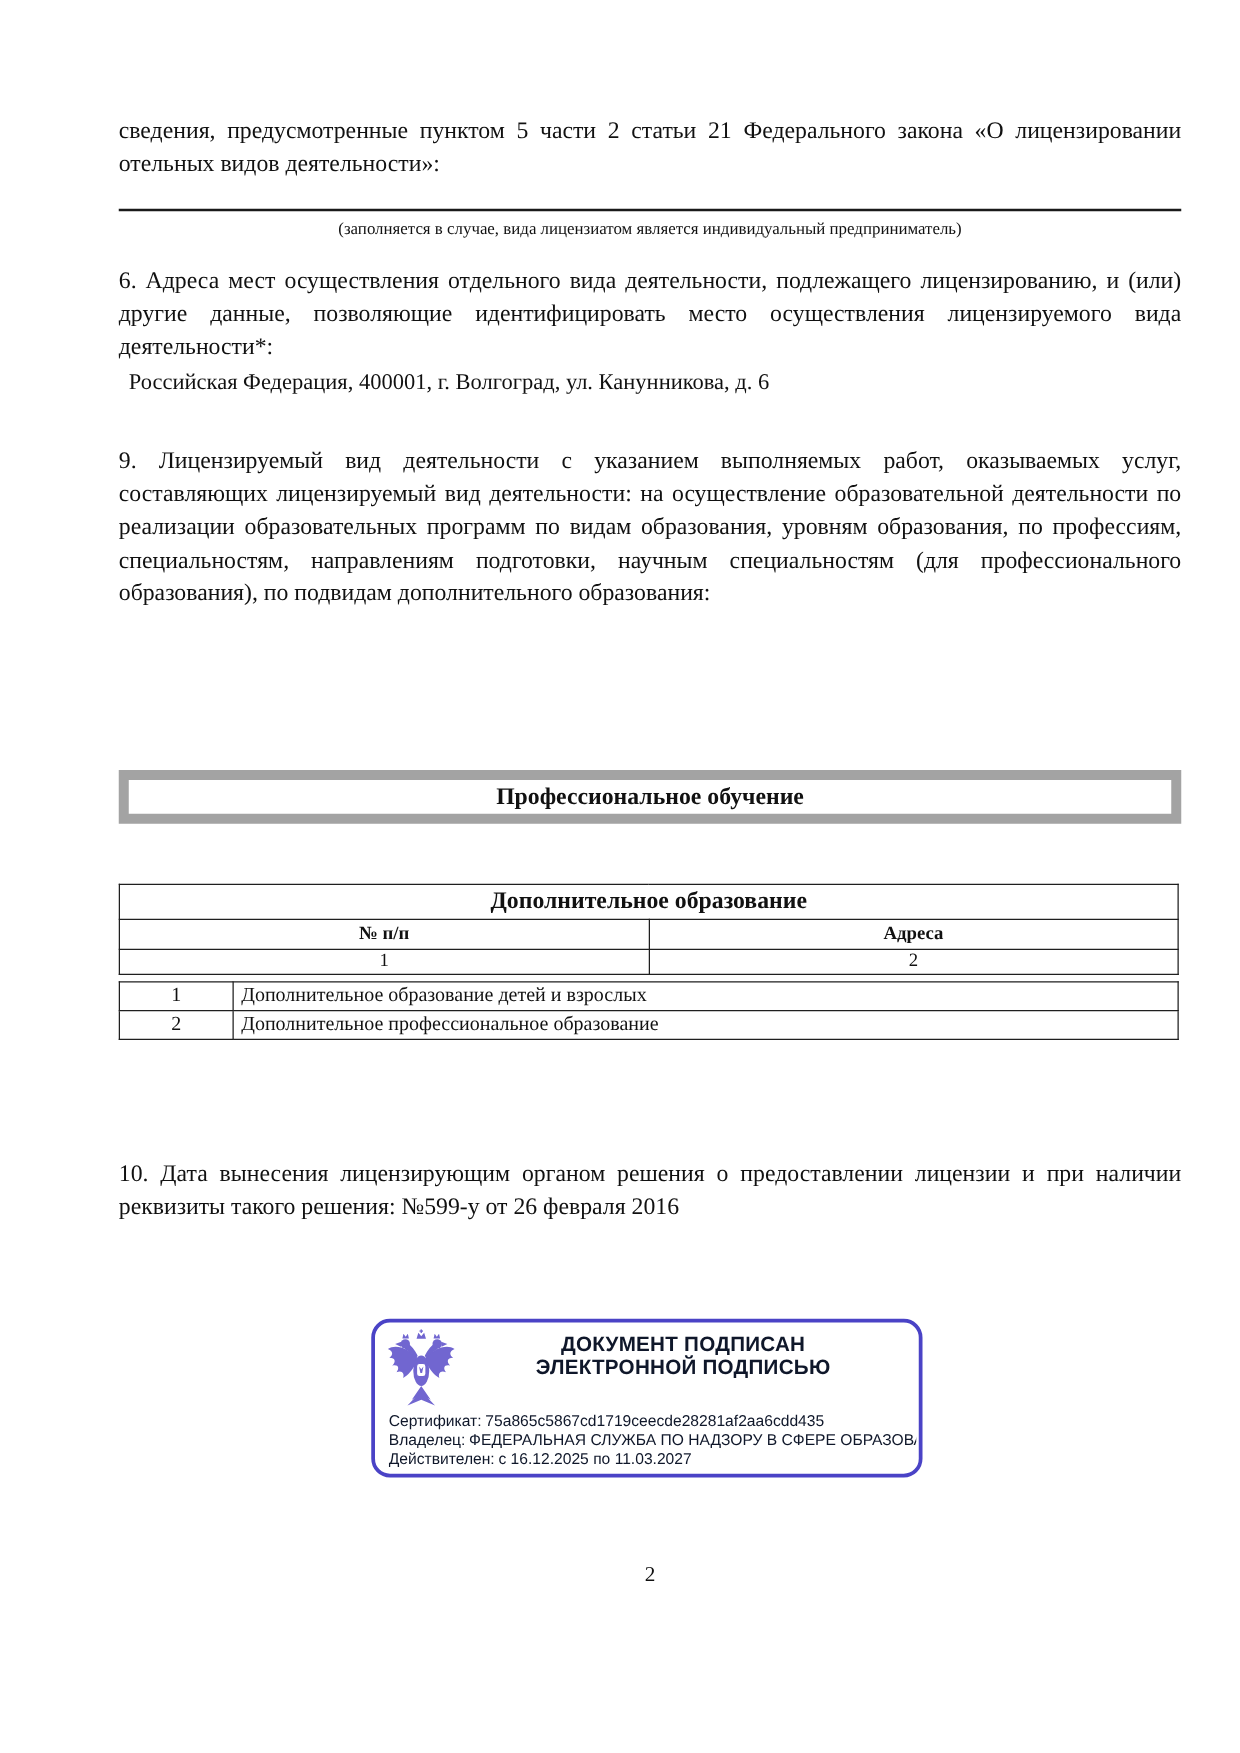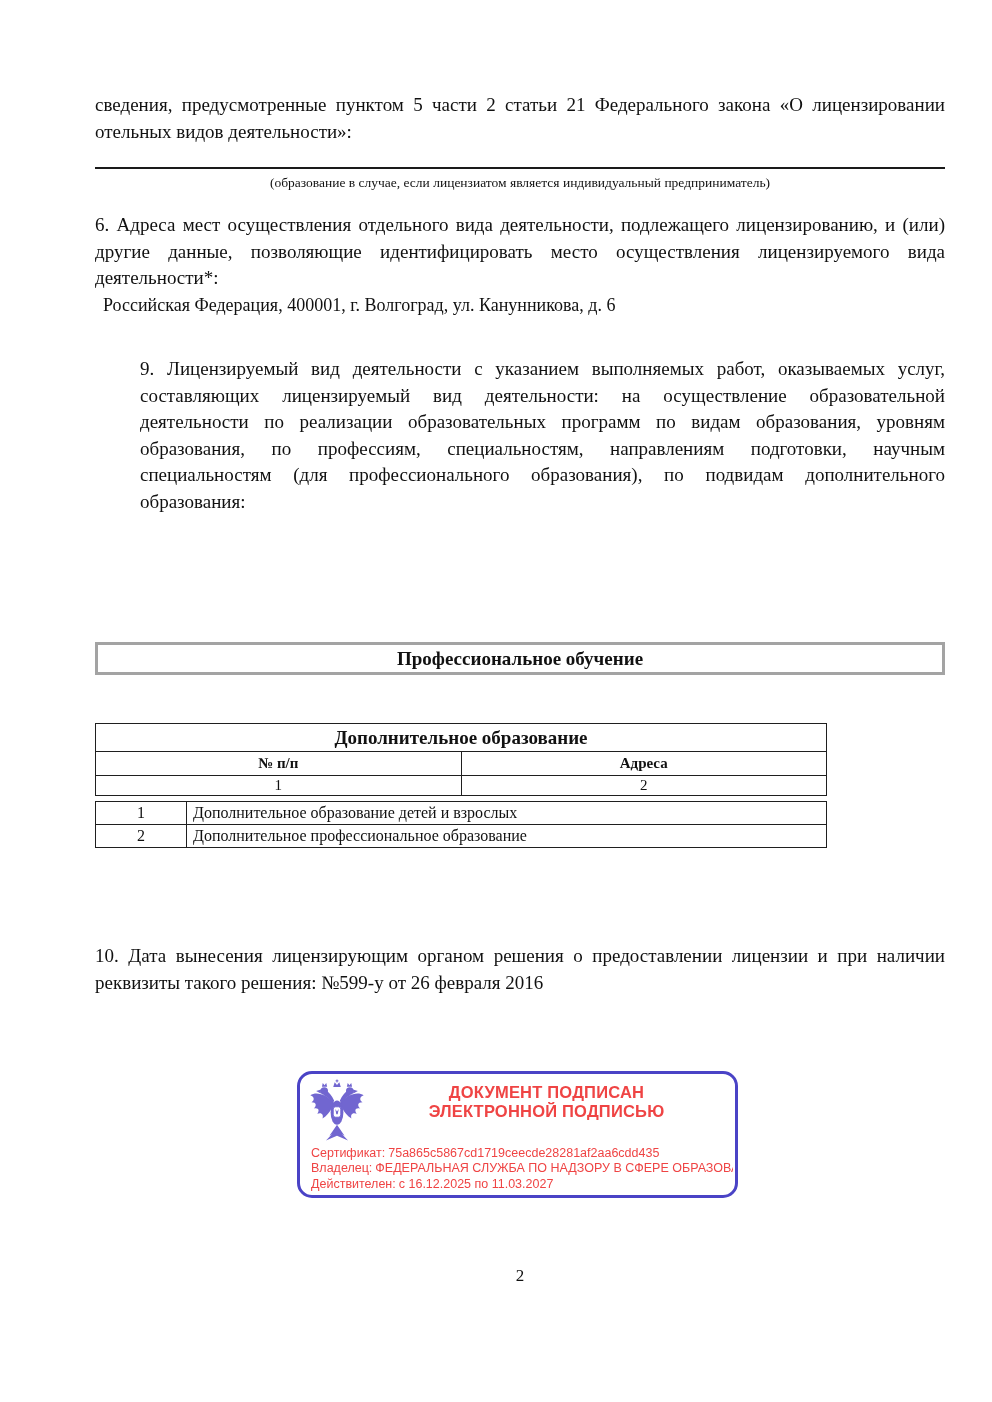--- a/index.html
+++ b/index.html
@@ -22,51 +22,51 @@
   .justify{text-align:justify;text-align-last:left;}
   .intro{margin-top:92px;}
   .rule{margin-top:22px;height:2px;background:#1a1a1a;}
   .footnote{
     margin-top:6px;
     font-size:13.5px;line-height:16px;text-align:center;
   }
   #item7{margin-top:28px;}
   #item8{margin-top:21px;}
   .address{font-size:18px;line-height:26.5px;padding-left:8px;}
-  #item9{margin-top:38px;margin-left:45px;}
+  #item9{margin-top:38px;}
   .title-box{
     margin-top:127px;
-    border:3px solid #a3a3a3;
+    border:8px solid #a3a3a3;
     height:27px;line-height:27px;
     text-align:center;font-weight:bold;font-size:19px;
   }
   .edu-table{margin-top:48px;}
   .edu-table table{
-    border-collapse:collapse;table-layout:fixed;width:732px;padding-left:33px;
+    border-collapse:collapse;table-layout:fixed;width:848px;padding-left:33px;
   }
   .edu-table td{
     border:1px solid #1f1f1f;
     font-size:15px;text-align:center;padding:0;
     vertical-align:middle;
   }
   .edu-table .caption-row td{height:27px;font-size:19px;font-weight:bold;}
   .edu-table .head-row td{height:23px;font-weight:bold;}
   .edu-table .num-row td{height:19px;}
   .edu-table .c1{width:90px;}
   .edu-table .t2{margin-top:5px;}
   .edu-table .t2 td{height:22px;font-size:16px;}
   .edu-table .cell-left{text-align:left;padding-left:6px;}
   #item10{margin-top:95px;}
   .stamp{
     position:relative;
     margin-top:75px;margin-left:202px;
     width:435px;height:121px;
     border:3px solid #4a43c6;border-radius:15px;
     font-family:"Liberation Sans","DejaVu Sans",sans-serif;
-    color:#ef4444;
+    color:#0f172a;
     background:#ffffff;
   }
   .eagle{position:absolute;left:8px;top:5px;width:58px;height:66px;}
   .stamp-title{
     position:absolute;left:64px;right:6px;top:9px;
     text-align:center;font-weight:bold;
     font-size:16.5px;line-height:18.5px;
     letter-spacing:0.2px;
   }
   .stamp-details{
@@ -82,21 +82,21 @@
 </style>
 </head>
 <body>
 
 <div class="page">
   <div class="content">
 
     <p class="para justify intro">сведения, предусмотренные пунктом 5 части 2 статьи 21 Федерального закона «О лицензировании отельных видов деятельности»:</p>
 
     <div class="rule"></div>
-    <div class="footnote">(образование в случае, если лицензиатом является индивидуальный предприниматель)</div>
+    <div class="footnote">(заполняется в случае, вида лицензиатом является индивидуальный предприниматель)</div>
 
 
     <p class="para justify" id="item8">6. Адреса мест осуществления отдельного вида деятельности, подлежащего лицензированию, и (или) другие данные, позволяющие идентифицировать место осуществления лицензируемого вида деятельности*:</p>
     <div class="address">Российская Федерация, 400001, г. Волгоград, ул. Канунникова, д. 6</div>
 
     <p class="para justify" id="item9">9. Лицензируемый вид деятельности с указанием выполняемых работ, оказываемых услуг, составляющих лицензируемый вид деятельности: на осуществление образовательной деятельности по реализации образовательных программ по видам образования, уровням образования, по профессиям, специальностям, направлениям подготовки, научным специальностям (для профессионального образования), по подвидам дополнительного образования:</p>
 
     <div class="title-box">
       <span>Профессиональное обучение</span>
     </div>

